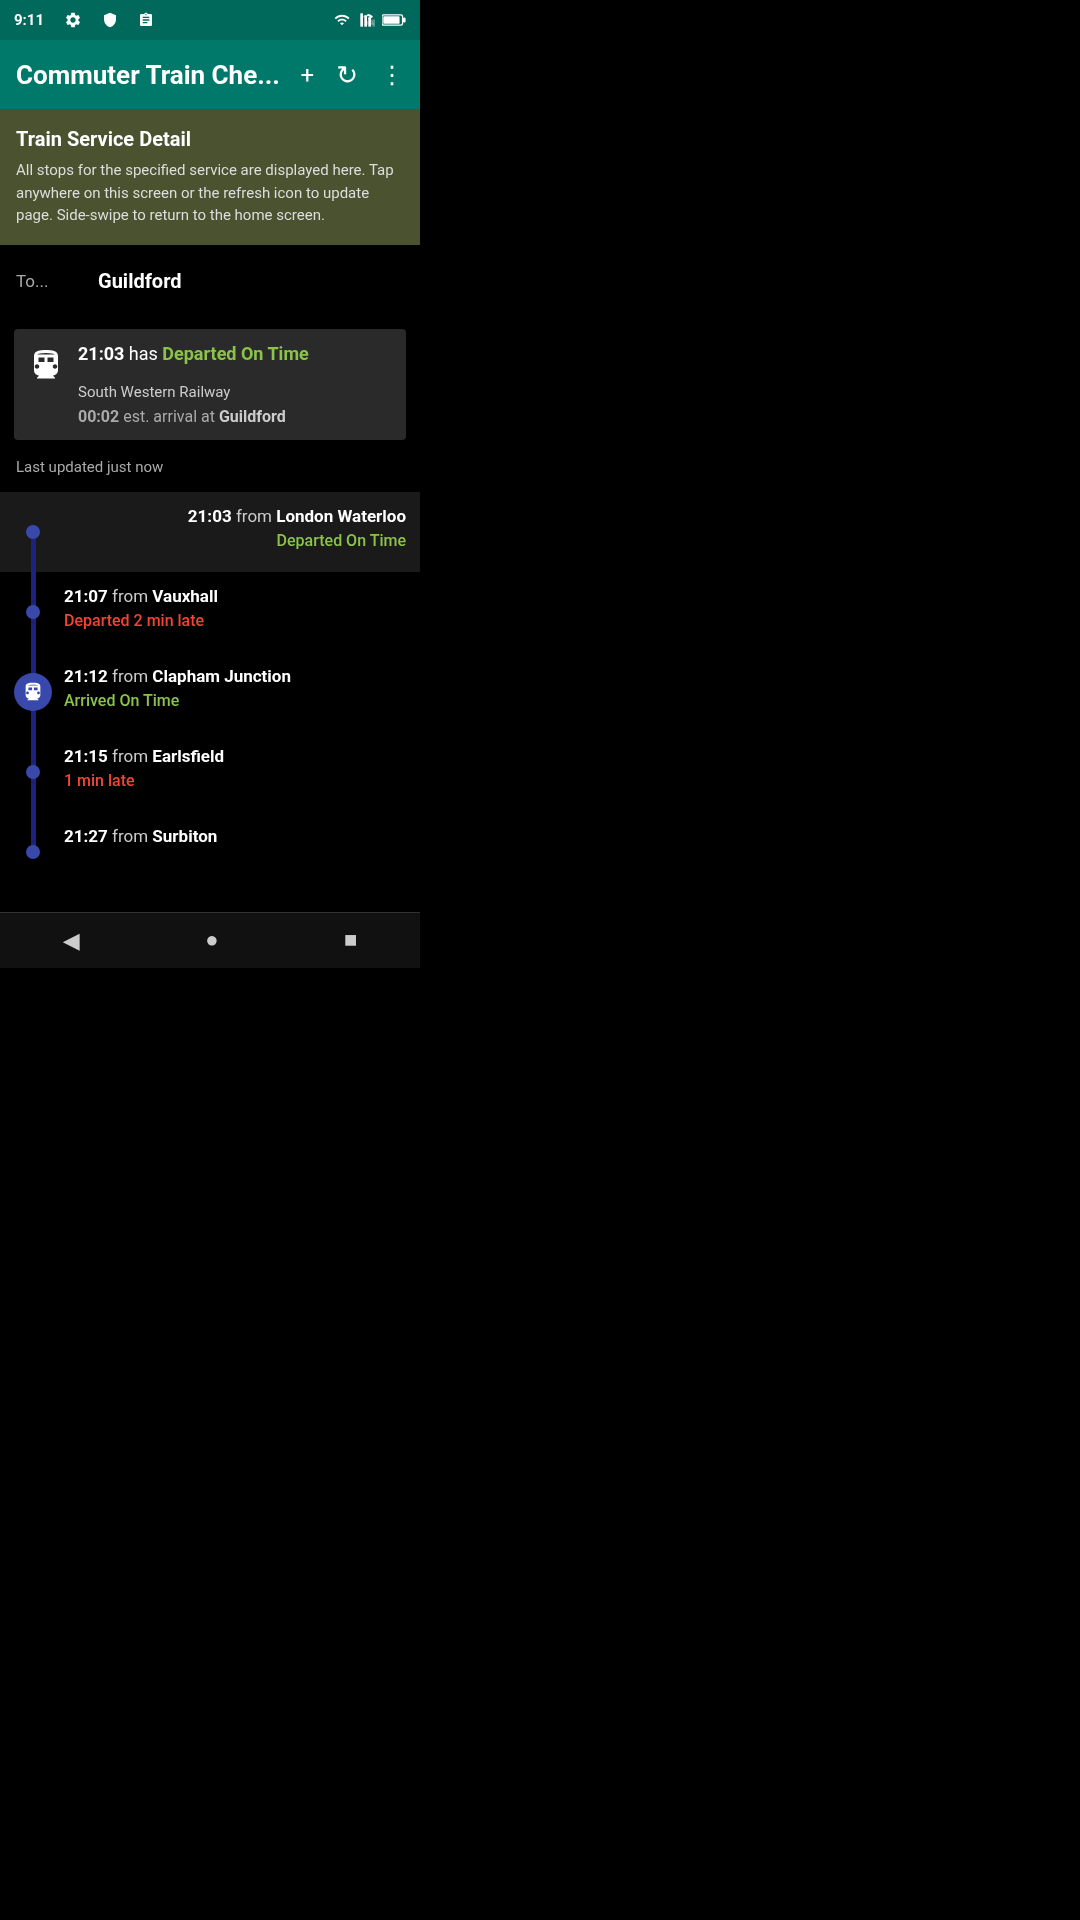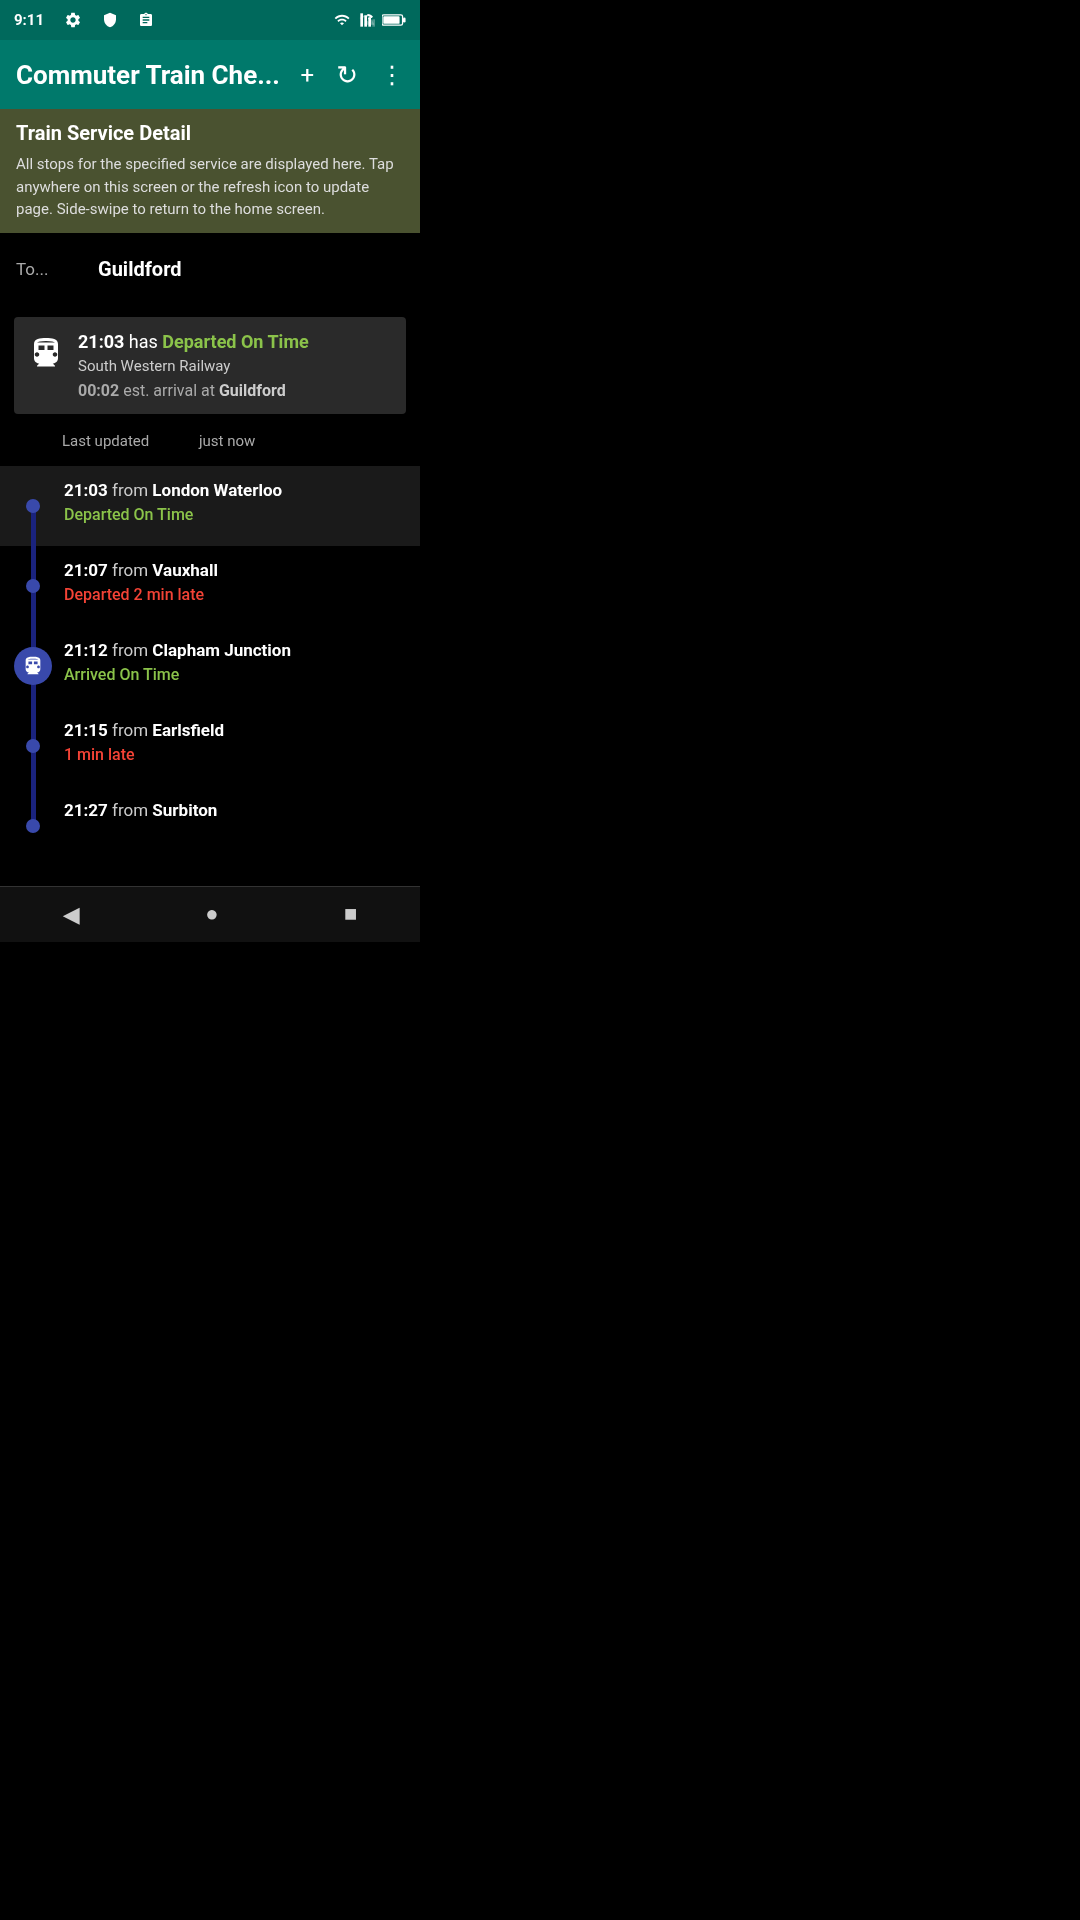--- a/index.html
+++ b/index.html
@@ -58,21 +58,21 @@
     }
     .app-bar-icon {
       color: #fff;
       font-size: 24px;
       cursor: pointer;
     }
 
     
     .info-banner {
       background: #4a5230;
-      padding: 12px 16px;
+      padding: 18px 16px;
     }
     .info-title {
       font-size: 20px;
       font-weight: bold;
       color: #fff;
       margin-bottom: 8px;
     }
     .info-text {
       font-size: 15px;
       color: #ddd;
@@ -121,21 +121,21 @@
     }
     .train-icon-box {
       margin-top: 4px;
     }
     .service-info {
       flex: 1;
     }
     .service-time-line {
       font-size: 18px;
       color: #fff;
-      margin-bottom: 5px;
+      margin-bottom: 19px;
     }
     .service-time {
       font-weight: bold;
     }
     .service-status-green {
       color: #8bc34a;
       font-weight: bold;
     }
     .service-operator {
       font-size: 15px;
@@ -156,21 +156,20 @@
     }
 
     
     .last-updated {
       padding: 6px 16px 16px;
       font-size: 15px;
       color: #888;
     }
     .last-updated span {
       color: #aaa;
-      margin-left: 46px;
     }
 
     
     .stops-list {
       padding: 0 0 20px 0;
     }
 
     .stop-item {
       display: flex;
       align-items: stretch;
@@ -245,20 +244,21 @@
       font-weight: 500;
     }
     .stop-status-red {
       font-size: 16px;
       color: #f44336;
       font-weight: 500;
     }
 
     .stop-item-highlighted {
       background: #1a1a1a;
+      text-align: right;
     }
 
     
     .nav-bar {
       background: #111;
       display: flex;
       justify-content: space-around;
       align-items: center;
       height: 56px;
       border-top: 1px solid #333;

